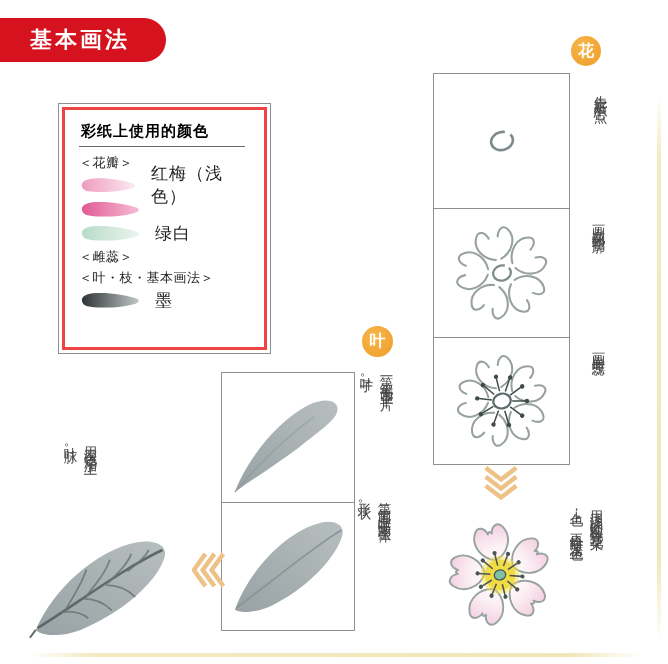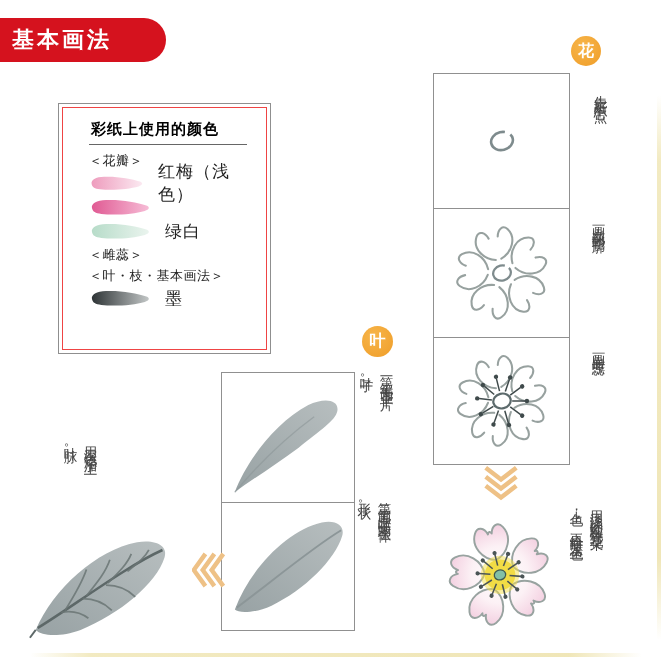--- a/index.html
+++ b/index.html
@@ -7,30 +7,30 @@
     position:relative;width:668px;height:664px;background:#ffffff;overflow:hidden;
     font-family:"Liberation Sans", sans-serif;color:#333;
   }
   
   .banner{
     position:absolute;left:0;top:18px;width:166px;height:44px;
     background:#d5121e;border-radius:0 22px 22px 0;
     display:flex;align-items:center;
   }
   .banner span{
-    color:#fff;font-size:22px;font-weight:bold;letter-spacing:3px;padding-left:12px;
+    color:#fff;font-size:22px;font-weight:bold;letter-spacing:3px;padding-left:30px;
   }
   
   .legend{
     position:absolute;left:58px;top:103px;width:211px;height:249px;
     border:1px solid #8f8f8f;background:#fff;
   }
   .legend-inner{
     position:absolute;left:3px;top:3px;right:3px;bottom:3px;
-    border:1px solid #ef4444;padding:10px 12px 0 26px;box-sizing:border-box;
+    border:3px solid #ef4444;padding:10px 12px 0 14px;box-sizing:border-box;
   }
   .legend-title{font-size:15px;font-weight:bold;color:#000;letter-spacing:1px;margin:2px 0 0 2px;}
   .legend-rule{border-bottom:1.5px solid #666;width:96%;margin:5px 0 7px 0;}
   .lrow{font-size:13px;color:#222;}
   .lrow.tag{margin:3px 0 1px 0;letter-spacing:0.5px;}
   .lrow.sw{display:flex;align-items:center;height:24px;}
   .lrow.sw .swlabel{font-size:17px;color:#222;margin-left:14px;letter-spacing:1px;}
   
   .badge{
     position:absolute;width:30px;height:30px;border-radius:50%;

